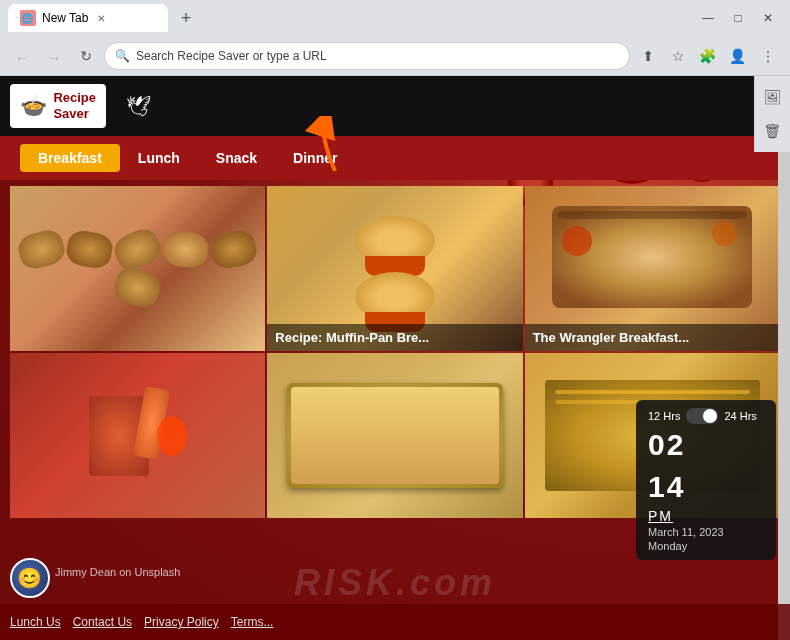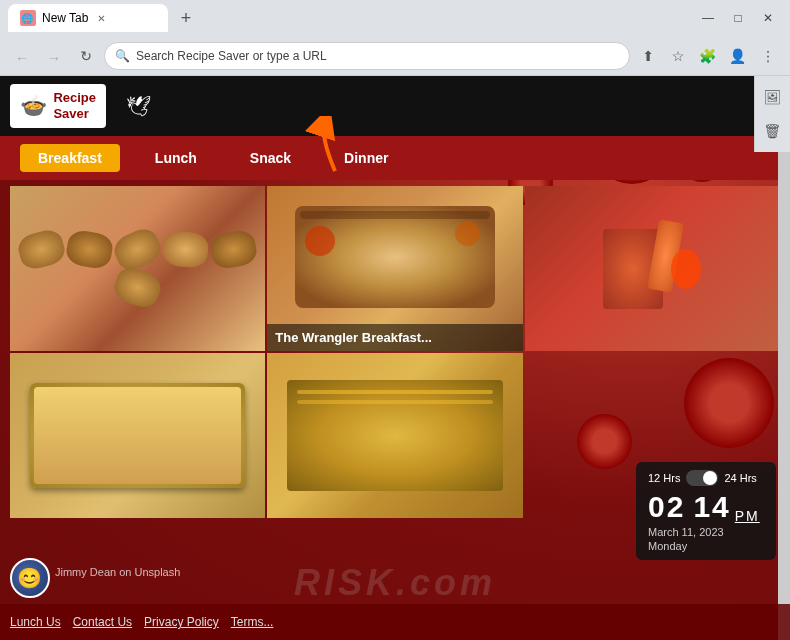--- a/index.html
+++ b/index.html
@@ -172,21 +172,21 @@
     }
 
     
     .category-bar {
       position: relative;
       z-index: 2;
       background: #9b1515;
       display: flex;
       align-items: flex-start;
       padding: 8px 20px;
-      gap: 17px;
+      gap: 0;
     }
     .cat-tab {
       padding: 6px 18px;
       font-size: 14px;
       font-weight: bold;
       color: #fff;
       cursor: pointer;
       border-radius: 4px;
     }
     .cat-tab.active {
@@ -313,22 +313,23 @@
       border-radius: 50%;
       position: absolute;
       top: 1px;
       right: 1px;
     }
     .clock-time {
       font-size: 30px;
       font-weight: bold;
       letter-spacing: 2px;
       display: flex;
-      align-items: flex-end;
+      align-items: flex-start;
       gap: 4px;
+      flex-direction: column;
     }
     .clock-ampm {
       font-size: 14px;
       font-weight: normal;
       text-decoration: underline;
     }
     .clock-date {
       font-size: 11px;
       color: #ccc;
       margin-top: 2px;
@@ -499,20 +500,33 @@
           <div style="width:45px;height:35px;background:radial-gradient(ellipse,#d4a050,#8b5a20);border-radius:40%;transform:rotate(-15deg);"></div>
           <div style="width:45px;height:35px;background:radial-gradient(ellipse,#c89040,#7b4a15);border-radius:40%;transform:rotate(10deg);"></div>
           <div style="width:45px;height:35px;background:radial-gradient(ellipse,#d4a050,#8b5a20);border-radius:40%;transform:rotate(-25deg);"></div>
           <div style="width:45px;height:35px;background:radial-gradient(ellipse,#e0b060,#9b6025);border-radius:40%;transform:rotate(5deg);"></div>
           <div style="width:45px;height:35px;background:radial-gradient(ellipse,#c89040,#7b4a15);border-radius:40%;transform:rotate(-10deg);"></div>
           <div style="width:45px;height:35px;background:radial-gradient(ellipse,#d4a050,#8b5a20);border-radius:40%;transform:rotate(20deg);"></div>
         </div>
       </div>
     </div>
 
+    <div class="recipe-card">
+      <div class="food-visual food-img-2">
+        <div style="display:flex;flex-direction:column;gap:6px;align-items:center;padding:10px;">
+          <div style="width:80px;height:50px;background:radial-gradient(ellipse,#f0c060 30%,#d4a040 70%);border-radius:50%;position:relative;">
+            <div style="position:absolute;bottom:-10px;left:10px;right:10px;height:20px;background:#cc4400;border-radius:0 0 10px 10px;"></div>
+          </div>
+          <div style="width:80px;height:50px;background:radial-gradient(ellipse,#f0c060 30%,#d4a040 70%);border-radius:50%;position:relative;">
+            <div style="position:absolute;bottom:-10px;left:10px;right:10px;height:20px;background:#cc4400;border-radius:0 0 10px 10px;"></div>
+          </div>
+        </div>
+      </div>
+      <div class="recipe-card-label">Recipe: Muffin-Pan Bre...</div>
+    </div>
 
     <div class="recipe-card">
       <div class="food-visual food-img-3">
         <div style="padding:10px;width:100%;height:100%;position:relative;">
           <div style="width:85%;height:70%;background:radial-gradient(ellipse,#e8c080 0%,#c09040 40%,#8b5020 80%);border-radius:8px;margin:10px auto;position:relative;overflow:hidden;">
             <div style="position:absolute;top:5px;left:5px;right:5px;height:8px;background:rgba(80,40,10,0.4);border-radius:4px;"></div>
             <div style="position:absolute;top:20px;left:10px;width:30px;height:30px;background:#cc3300;border-radius:50%;opacity:0.7;"></div>
             <div style="position:absolute;top:15px;right:15px;width:25px;height:25px;background:#cc5500;border-radius:50%;opacity:0.6;"></div>
           </div>
         </div>

